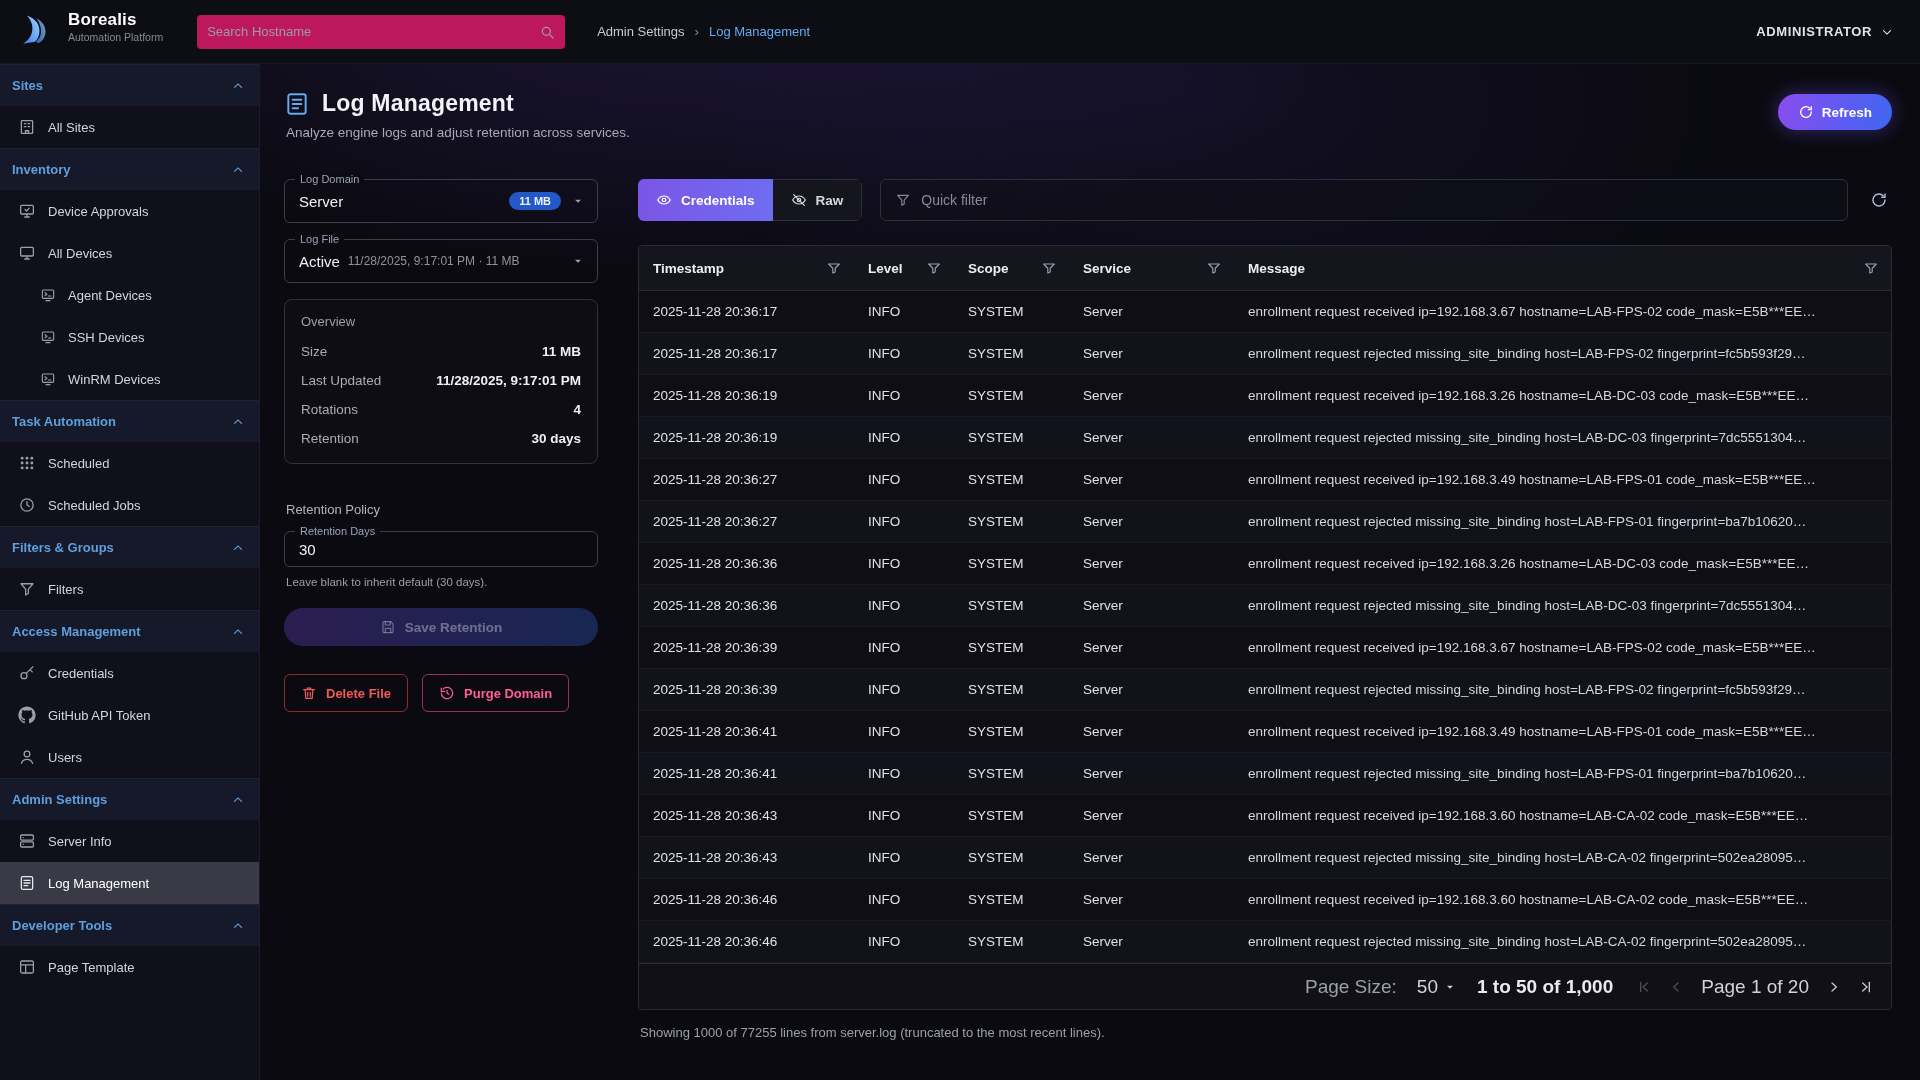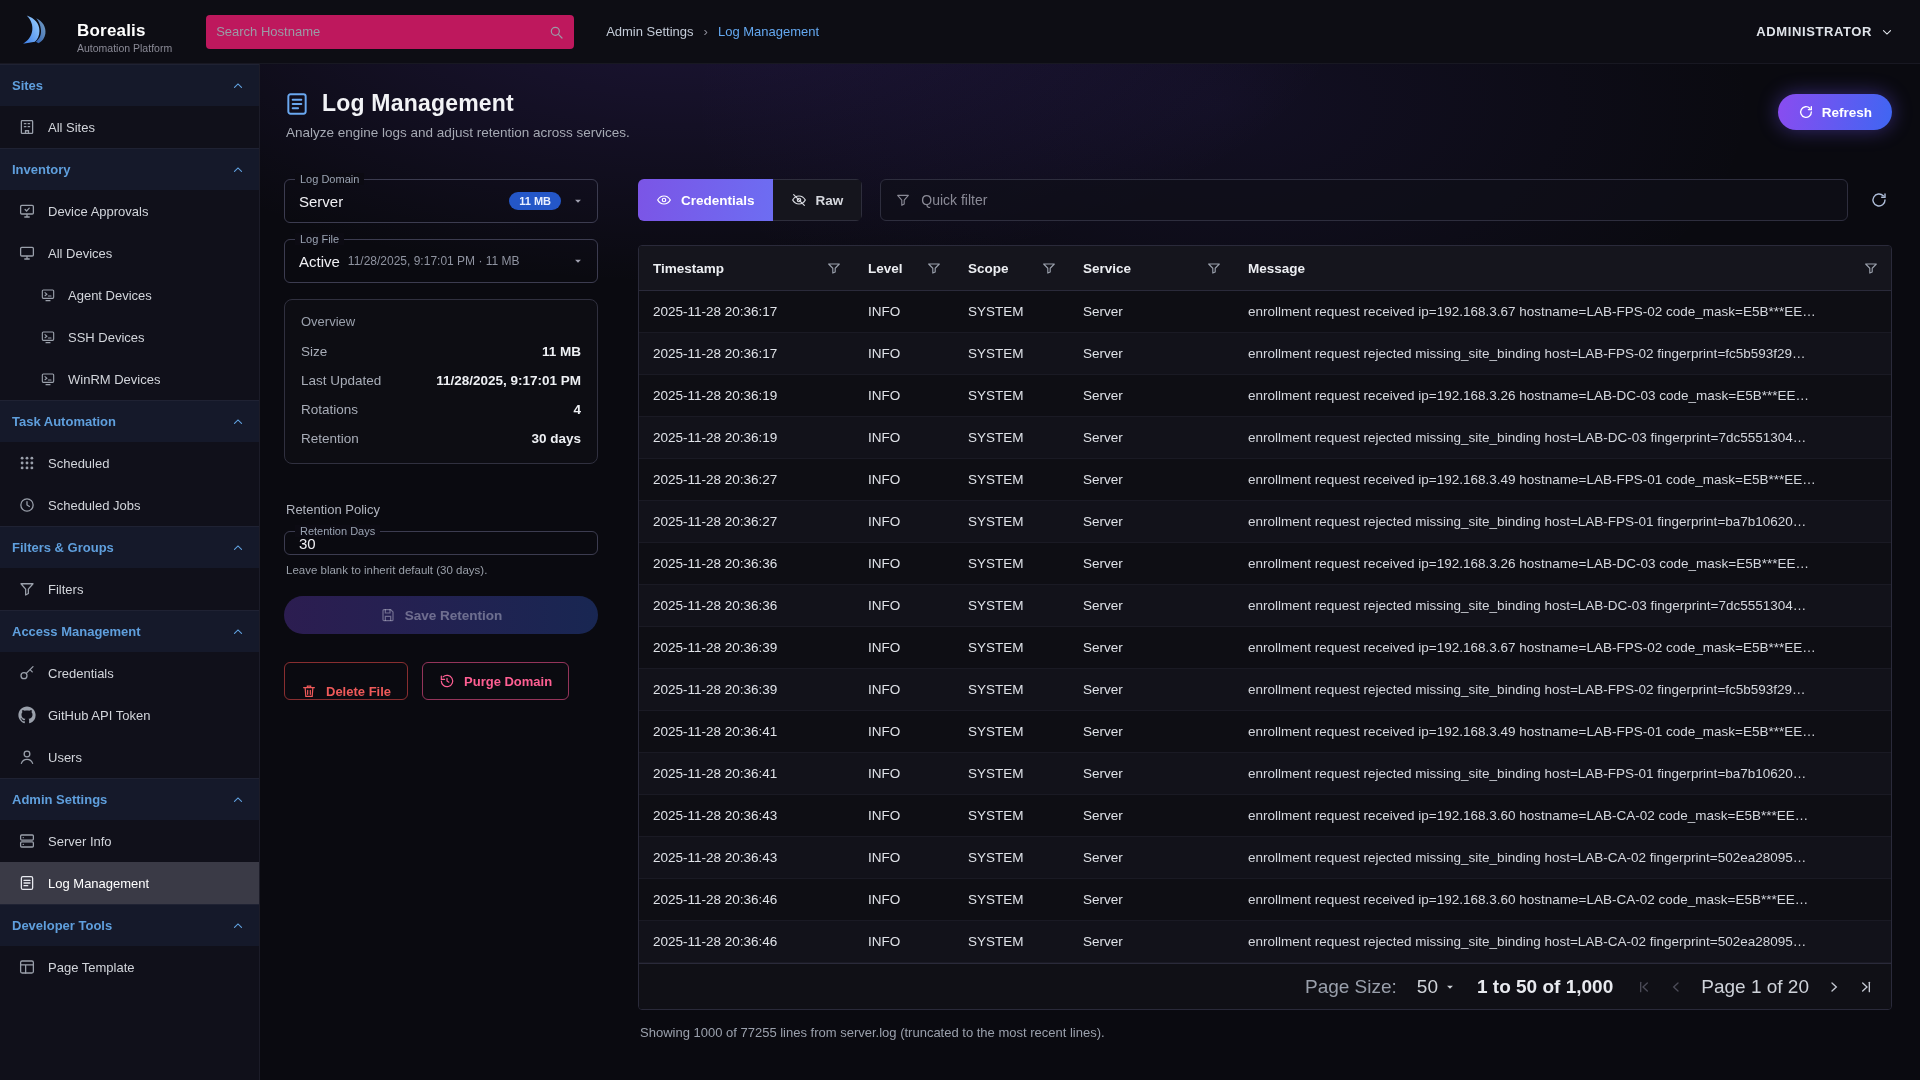--- a/index.html
+++ b/index.html
@@ -7,21 +7,21 @@
   body {
     font-family:"Liberation Sans", sans-serif;
     background:#0a0a10; color:#e6e6ec;
   }
   .app { display:grid; grid-template-rows:64px 1fr; grid-template-columns:260px 1fr;
          grid-template-areas:"hd hd" "sb mn"; width:1920px; height:1080px; }
 
   
   .header { grid-area:hd; display:flex; align-items:center; background:#0d0d14;
             border-bottom:1px solid #181822; padding:0 26px 0 14px; gap:18px; }
-  .brand { display:flex; align-items:flex-end; gap:23px; }
+  .brand { display:flex; align-items:flex-start; gap:14px; }
   .brand-text .bn { font-size:17px; font-weight:700; color:#fff; letter-spacing:.2px; }
   .brand-text .bt { font-size:10.5px; color:#8a8a96; margin-top:1px; }
   .searchbox { margin-left:16px; width:368px; height:34px; background:#be185d; border-radius:4px;
                display:flex; align-items:center; padding:0 10px; gap:8px; }
   .searchbox input { flex:1; background:transparent; border:none; outline:none; color:#e6e6ec; font-size:13px; font-family:inherit; }
   .searchbox input::placeholder { color:#9b9ba6; }
   .crumbs { display:flex; align-items:center; gap:10px; font-size:13px; margin-left:14px; }
   .crumb-parent { color:#c3cbd7; }
   .crumb-sep { color:#8a8a96; }
   .crumb-current { color:#64a8f0; }
@@ -73,32 +73,32 @@
   .osel .caret.after-badge { margin-left:0; }
 
   .ovcard { border:1px solid #30303f; border-radius:8px; padding:14px 16px 10px;
             background:rgba(255,255,255,0.015); margin-top:4px; }
   .ovcard .ovtitle { font-size:13px; color:#9aa0ac; margin-bottom:8px; }
   .ovrow { display:flex; justify-content:space-between; align-items:baseline; padding:7px 0; font-size:13.5px; }
   .ovrow .k { color:#a8adb8; }
   .ovrow .v { color:#eef0f4; font-weight:600; }
 
   .ret-label { font-size:13px; color:#b0b4be; margin:38px 0 14px 2px; }
-  .oinput { position:relative; border:1px solid #3c3c50; border-radius:6px; height:24px;
+  .oinput { position:relative; border:1px solid #3c3c50; border-radius:6px; height:36px;
             display:flex; align-items:center; padding:0 14px; }
   .oinput input { background:transparent; border:none; outline:none; color:#f0f0f4; font-size:15px; width:100%; font-family:inherit; }
   .helper { font-size:11.5px; color:#9aa0aa; margin:9px 2px 20px; }
   .save-btn { width:100%; height:38px; border:none; border-radius:19px; display:flex; align-items:center;
      justify-content:center; gap:9px; font-size:13.5px; font-weight:600; font-family:inherit;
      background:linear-gradient(90deg, rgba(122,73,230,0.30), rgba(58,104,235,0.30));
      color:rgba(225,226,238,0.40); cursor:default; }
   .danger-row { display:flex; gap:14px; margin-top:28px; }
   .dbtn { height:38px; padding:0 16px; border-radius:6px; background:transparent; display:inline-flex;
           align-items:center; gap:9px; font-size:13px; font-weight:700; font-family:inherit; cursor:pointer; }
-  .dbtn.delete { color:#f05a5a; border:1px solid rgba(220,70,70,0.6);align-items:flex-end; }
+  .dbtn.delete { color:#f05a5a; border:1px solid rgba(220,70,70,0.6); }
   .dbtn.purge  { color:#ff5f93; border:1px solid rgba(240,80,140,0.6); }
 
   
   .right-col { flex:1; min-width:0; display:flex; flex-direction:column; }
   .toolbar { display:flex; align-items:center; gap:18px; margin-bottom:24px; }
   .toggle-group { display:flex; border-radius:6px; overflow:hidden; flex:none; }
   .tg-btn { height:42px; padding:0 18px; display:flex; align-items:center; gap:9px;
             font-size:13.5px; font-weight:600; font-family:inherit; border:none; cursor:pointer; }
   .tg-btn.on  { background:linear-gradient(95deg,#7b55e6,#6d6df2); color:#fff; }
   .tg-btn.off { background:#15151d; color:#d6d8de; border:1px solid #2e2e3c; border-left:none; }

